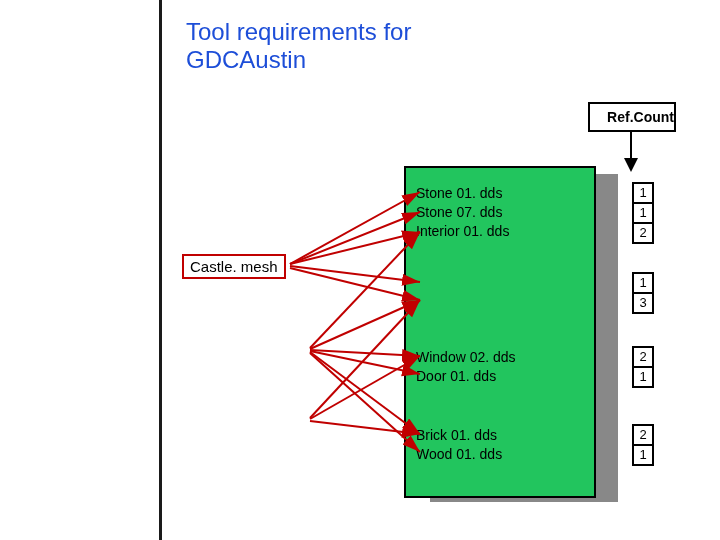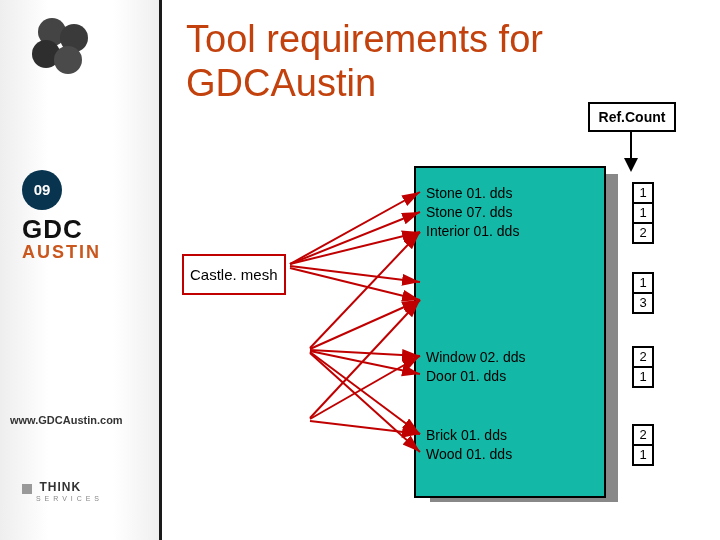--- a/index.html
+++ b/index.html
@@ -1,62 +1,41 @@
 <!DOCTYPE html>
 <html><head>
 <meta charset="utf-8">
 <style>
   html,body{margin:0;padding:0;width:720px;height:540px;background:#000;font-family:Verdana,Arial,sans-serif;overflow:hidden}
   .slide{position:absolute;left:0;top:0;width:720px;height:540px;background:#fff}
   .sidebar{position:absolute;left:0;top:0;width:162px;height:540px;background:linear-gradient(90deg,#eee 0%,#fff 30%,#fff 70%,#eee 100%)}
   .sidebar-border{position:absolute;left:159px;top:0;width:3px;height:540px;background:#1a1a1a}
   .content{position:absolute;left:162px;top:0;width:558px;height:540px;background:#fff}
-  .title{position:absolute;left:186px;top:18px;font-size:38px;color:#c2410c;line-height:1.15}
-  .refcount-box{position:absolute;left:588px;top:102px;width:84px;height:26px;border:2px solid #000;background:#fff;font-size:14px;font-weight:bold;text-align:center;line-height:26px}
+  .title{position:absolute;left:186px;top:18px;font-size:24px;color:#1d4ed8;line-height:1.15}
+  .refcount-box{position:absolute;left:588px;top:102px;width:84px;height:26px;border:2px solid #000;background:#fff;font-size:14px;font-weight:bold;text-align:right;line-height:26px}
   .refcount-arrow-line{position:absolute;left:630px;top:130px;width:2px;height:30px;background:#000}
   .refcount-arrow-head{position:absolute;left:624px;top:158px;width:0;height:0;border-left:7px solid transparent;border-right:7px solid transparent;border-top:14px solid #000}
   .flower{position:absolute;left:30px;top:18px;width:64px;height:64px}
   .petal{position:absolute;width:28px;height:28px;border-radius:50%}
   .gdc-badge{position:absolute;left:22px;top:170px;width:120px;height:100px}
   .url{position:absolute;left:10px;top:414px;font-size:11px;color:#333;font-weight:bold}
   .think{position:absolute;left:22px;top:480px;font-size:9px;color:#666;letter-spacing:1px}
   .think .cube{display:inline-block;width:10px;height:10px;background:#999;margin-right:4px;vertical-align:middle}
-  .mesh-box{position:absolute;border:2px solid #c00000;background:#fff;font-size:15px;padding:10px 6px;white-space:nowrap}
+  .mesh-box{position:absolute;border:2px solid #c00000;background:#fff;font-size:15px;padding:2px 6px;white-space:nowrap}
   .tex-panel-shadow{position:absolute;left:430px;top:174px;width:188px;height:328px;background:#888}
-  .tex-panel{position:absolute;left:414px;top:166px;width:188px;height:328px;border:2px solid #000;background:#14b8a6}
+  .tex-panel{position:absolute;left:404px;top:166px;width:188px;height:328px;border:2px solid #000;background:#22c55e}
   .tex-group{position:absolute;left:10px;font-size:14px;line-height:1.35}
   .rc-box{position:absolute;left:632px;width:18px;height:18px;border:2px solid #000;background:#fff;text-align:center;font-size:13px;line-height:18px}
   svg.lines{position:absolute;left:0;top:0;width:720px;height:540px;pointer-events:none}
 </style>
 </head>
 <body>
 
 <div class="slide">
 
-  <div class="sidebar">
-
-    <div class="flower">
-      <div class="petal" style="left:8px;top:0;background:#444"></div>
-      <div class="petal" style="left:30px;top:6px;background:#3a3a3a"></div>
-      <div class="petal" style="left:2px;top:22px;background:#2e2e2e"></div>
-      <div class="petal" style="left:24px;top:28px;background:#4a4a4a"></div>
-    </div>
-
-    <div class="gdc-badge">
-      <div style="position:absolute;left:0;top:0;width:40px;height:40px;border-radius:50%;background:#08344f;color:#fff;font-size:15px;font-weight:bold;text-align:center;line-height:40px">09</div>
-      <div style="position:absolute;left:0;top:44px;font-size:26px;font-weight:900;color:#111;letter-spacing:1px">GDC</div>
-      <div style="position:absolute;left:0;top:72px;font-size:18px;font-weight:900;color:#c9571e;letter-spacing:2px">AUSTIN</div>
-    </div>
-    <div class="url">www.GDCAustin.com</div>
-    <div class="think">
-      <span class="cube"></span>
-      <span style="font-weight:bold;font-size:12px;color:#333">THINK</span>
-      <div style="font-size:7px;color:#888;margin-top:1px;margin-left:14px">S E R V I C E S</div>
-    </div>
-  </div>
   <div class="sidebar-border"></div>
 
   <div class="content"></div>
 
   <div class="title">
     <span>Tool requirements for</span><br>
     <span>GDCAustin</span>
   </div>
 
   <div class="refcount-box">Ref.Count</div>

